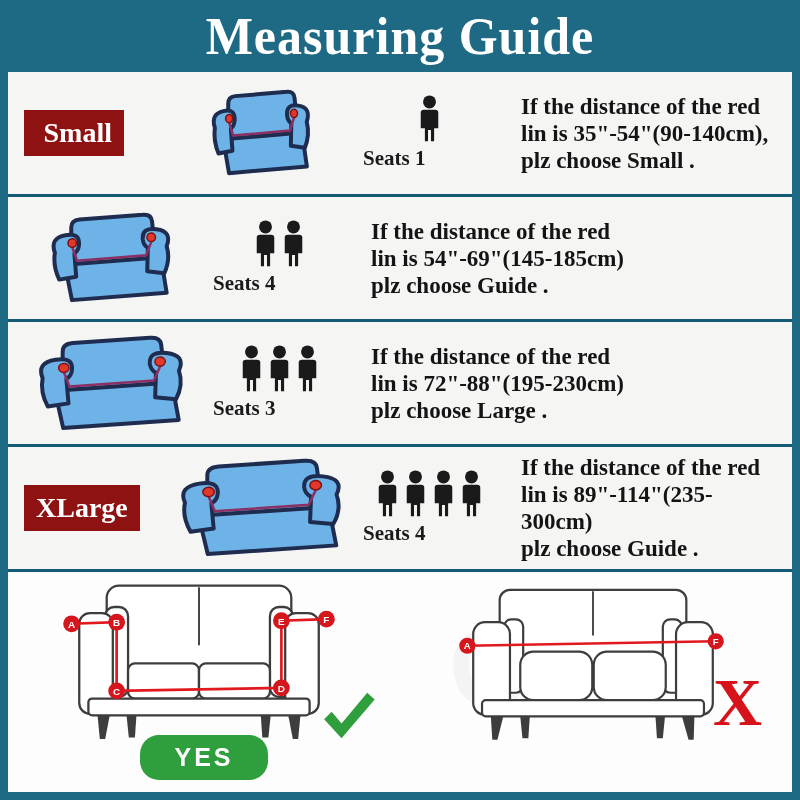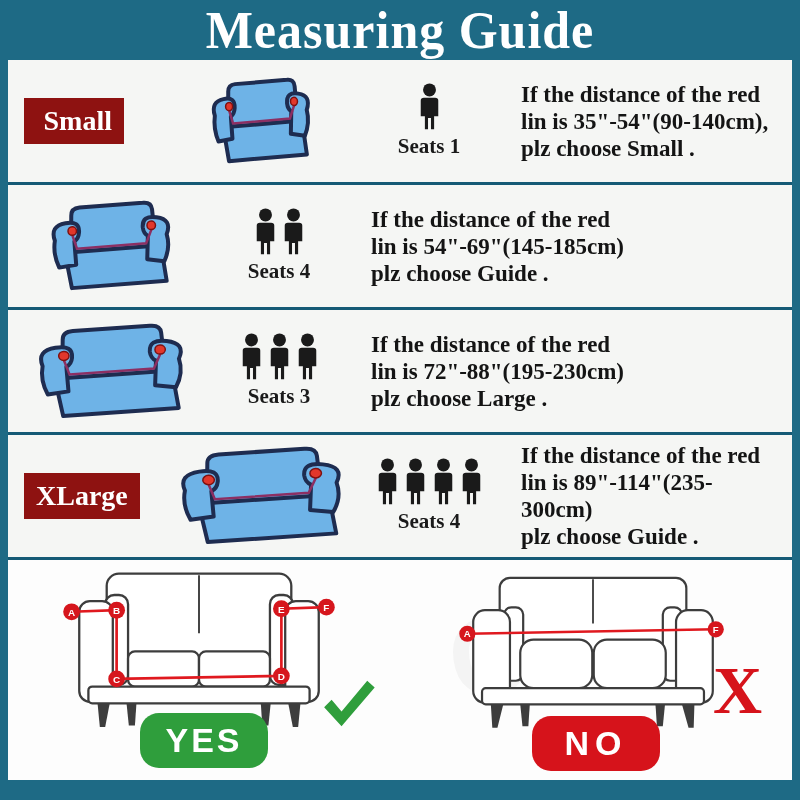--- a/index.html
+++ b/index.html
@@ -3,61 +3,61 @@
 <meta charset="utf-8">
 <style>
   html,body { margin:0; padding:0; background:#0d4a63; }
   .page {
     position:relative; width:800px; height:800px;
     background:#1e6a85; overflow:hidden; box-sizing:border-box;
     font-family:"Liberation Serif", serif;
   }
   
   .header {
-    height:60px; display:flex; align-items:center; justify-content:center;
+    height:72px; display:flex; align-items:center; justify-content:center;
   }
   .header .title {
     color:#ffffff; font-size:50px; font-weight:700; letter-spacing:1px;
     transform:scaleY(1.05);
   }
   
   .rows { margin:0 8px; }
   .row {
     height:122px; background:#f5f6f4; border-bottom:3px solid #155a75;
     display:flex; align-items:center; box-sizing:content-box;
   }
   .badge-zone { width:150px; flex:0 0 auto; display:flex; }
   .badge {
     margin-left:16px; min-width:76px; text-align:right;
     background:#8e1211; color:#ffffff;
     font-size:28px; font-weight:700; padding:7px 12px;
   }
   .sofa-zone { width:205px; flex:0 0 auto; display:flex; justify-content:center; align-items:center; }
   .sofa { transform:rotate(-1.5deg); }
   .sofa * { vector-effect:non-scaling-stroke; }
-  .seats-zone { width:132px; flex:0 0 auto; text-align:center; }
+  .seats-zone { width:132px; flex:0 0 auto; text-align:left; }
   .persons { display:flex; justify-content:center; align-items:flex-end; gap:3px; }
   .seats-label { font-size:21px; font-weight:700; color:#1a1a1a; margin-top:3px; }
   .desc {
     flex:1 1 auto; padding-left:26px; padding-right:8px;
     font-size:23px; font-weight:700; color:#141414; line-height:27px;
   }
   
   .bottom {
     position:relative; margin:0 8px 8px; height:220px; background:#fdfdfd;
     display:flex;
   }
   .panel { position:relative; width:50%; height:100%; }
   .panel svg.diagram { position:absolute; }
   .pill {
     position:absolute; left:50%; transform:translateX(-50%);
-    width:128px; height:55px; border-radius:19px;
+    width:128px; height:45px; border-radius:19px;
     display:flex; align-items:center; justify-content:center;
     color:#ffffff; font-family:"Liberation Sans", sans-serif;
-    font-size:34px; font-weight:700;
+    font-size:25px; font-weight:700;
   }
   .pill-yes { bottom:12px; background:#2f9e3c; letter-spacing:3px; }
   .pill-no  { bottom:9px;  background:#d6131b; letter-spacing:6px; }
   .check-icon { position:absolute; right:22px; top:118px; }
   .x-mark {
     position:absolute; right:30px; top:96px;
     color:#d6131b; font-size:68px; font-weight:900; line-height:1;
     font-family:"Liberation Serif", serif;
   }
   .watermark {
@@ -295,17 +295,16 @@
         </g>
         <line x1="14" y1="84" x2="352" y2="78" stroke="#e0191f" stroke-width="3.5"></line>
         <g>
           <circle cx="14" cy="84" r="11" fill="#d6161d"></circle>
           <text class="pt-label" x="14" y="89" text-anchor="middle">A</text>
           <circle cx="352" cy="78" r="11" fill="#d6161d"></circle>
           <text class="pt-label" x="352" y="83" text-anchor="middle">F</text>
         </g>
       </svg>
       <div class="x-mark">X</div>
-      <div class="pill pill-no">NO</div>
     </div>
   </div>
 
 </div>
 
 </body></html>

